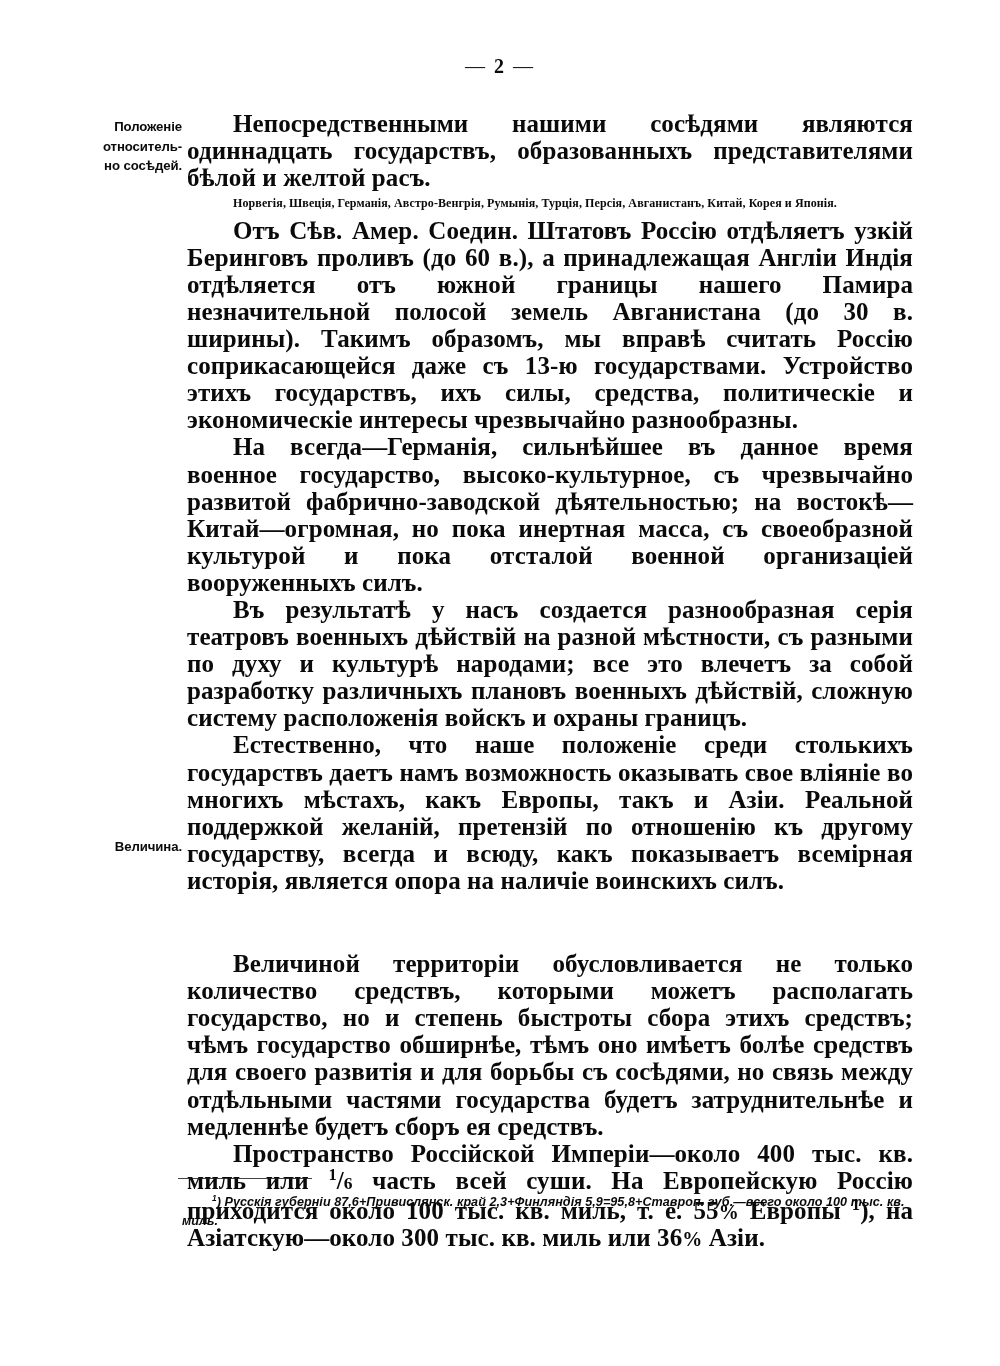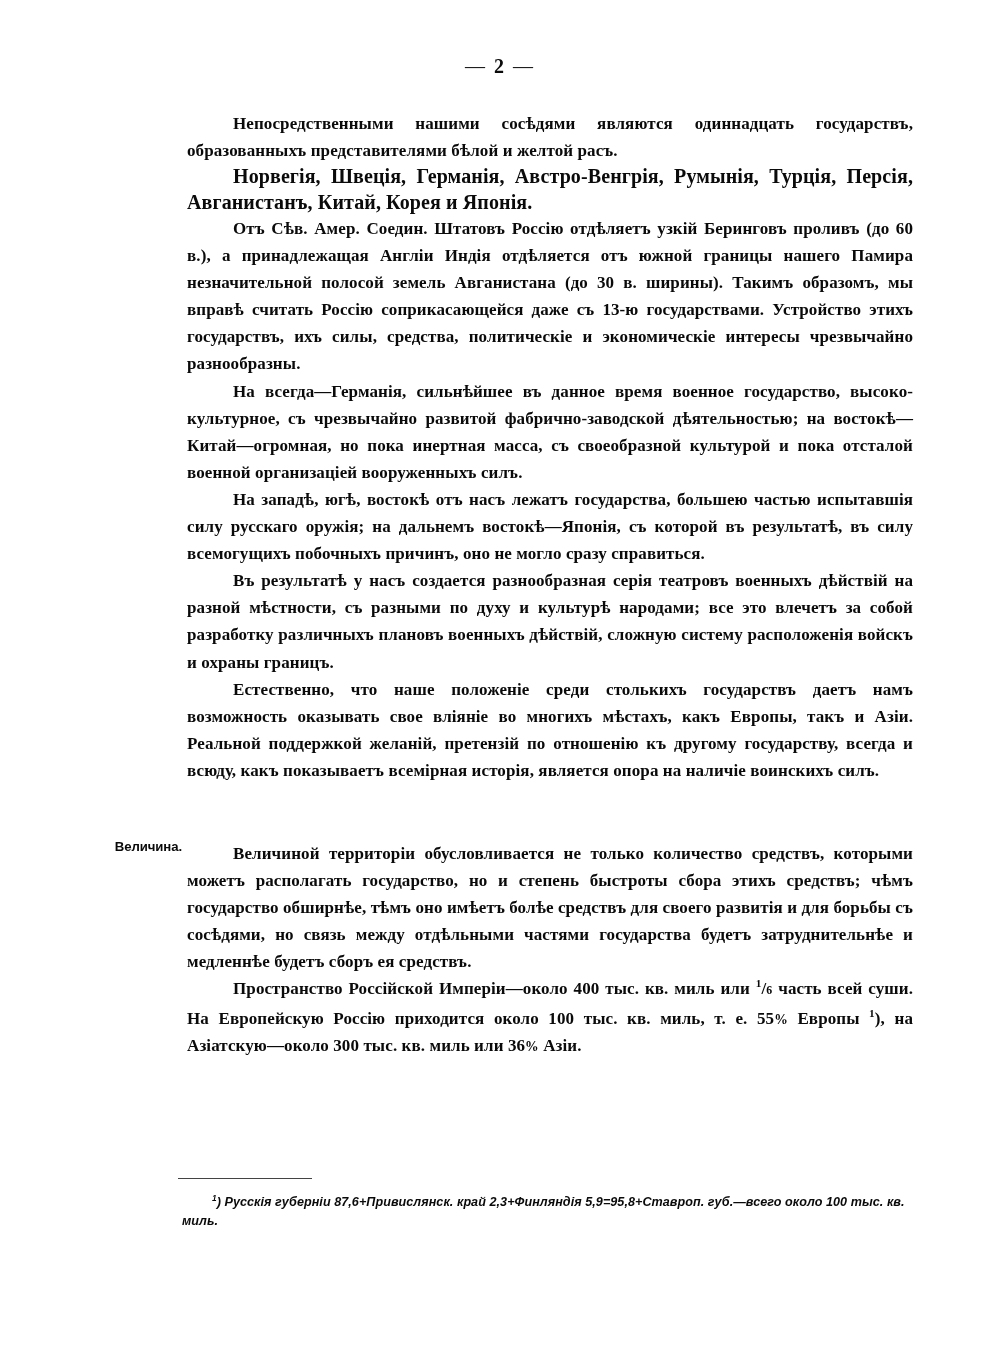--- a/index.html
+++ b/index.html
@@ -42,29 +42,29 @@
     position: absolute;
     left: 187px;
     top: 110px;
     width: 726px;
   }
 
   .para {
     margin: 0;
     text-align: justify;
     text-justify: inter-word;
-    font-size: 17px;
+    font-size: 25px;
     line-height: 27.1px;
     text-indent: 46px;
     font-weight: 600;
     letter-spacing: 0.1px;
     -webkit-font-smoothing: none;
   }
   .para.small {
-    font-size: 20px;
+    font-size: 12px;
     line-height: 25.4px;
   }
   .para:last-child { margin-bottom: 9px; }
 
   
   .para { text-align-last: left; }
 
   .gap-section { height: 56px; }
 
   
@@ -115,35 +115,37 @@
 <body>
 
 <div class="page">
 
   <div class="folio">
     <span class="dash">—</span>
     <span>2</span>
     <span class="dash">—</span>
   </div>
 
+  <div class="sidenote" id="sidenote-neighbours" style="white-space: pre-line;">Положеніе
+относитель-
+но сосѣдей.</div>
 
   <div class="sidenote" id="sidenote-size" style="white-space: pre-line;">Величина.</div>
 
   <div class="textblock">
 
     <p class="para">Непосредственными нашими сосѣдями являются одиннадцать государствъ, образованныхъ представителями бѣлой и желтой расъ.</p>
 
     <p class="para small">Норвегія, Швеція, Германія, Австро-Венгрія, Румынія, Турція, Персія, Авганистанъ, Китай, Корея и Японія.</p>
 
     <p class="para">Отъ Сѣв. Амер. Соедин. Штатовъ Россію отдѣляетъ узкій Беринговъ проливъ (до 60 в.), а принадлежащая Англіи Индія отдѣляется отъ южной границы нашего Памира незначительной полосой земель Авганистана (до 30 в. ширины). Такимъ образомъ, мы вправѣ считать Россію соприкасающейся даже съ 13-ю государствами. Устройство этихъ государствъ, ихъ силы, средства, политическіе и экономическіе интересы чрезвычайно разнообразны.</p>
 
     <p class="para">На всегда—Германія, сильнѣйшее въ данное время военное государство, высоко-культурное, съ чрезвычайно развитой фабрично-заводской дѣятельностью; на востокѣ—Китай—огромная, но пока инертная масса, съ своеобразной культурой и пока отсталой военной организаціей вооруженныхъ силъ.</p>
 
 
-    <p class="para">На западѣ, югѣ, востокѣ отъ насъ лежатъ государства, большею частью испытавшія силу русскаго оружія; на дальнемъ востокѣ—Японія, съ которой въ результатѣ, въ силу всемогущихъ побочныхъ причинъ, оно не могло сразу справиться.</p>
 
     <p class="para">Въ результатѣ у насъ создается разнообразная серія театровъ военныхъ дѣйствій на разной мѣстности, съ разными по духу и культурѣ народами; все это влечетъ за собой разработку различныхъ плановъ военныхъ дѣйствій, сложную систему расположенія войскъ и охраны границъ.</p>
 
     <p class="para">Естественно, что наше положеніе среди столькихъ государствъ даетъ намъ возможность оказывать свое вліяніе во многихъ мѣстахъ, какъ Европы, такъ и Азіи. Реальной поддержкой желаній, претензій по отношенію къ другому государству, всегда и всюду, какъ показываетъ всемірная исторія, является опора на наличіе воинскихъ силъ.</p>
 
     <div class="gap-section"></div>
 
     <p class="para">Величиной территоріи обусловливается не только количество средствъ, которыми можетъ располагать государство, но и степень быстроты сбора этихъ средствъ; чѣмъ государство обширнѣе, тѣмъ оно имѣетъ болѣе средствъ для своего развитія и для борьбы съ сосѣдями, но связь между отдѣльными частями государства будетъ затруднительнѣе и медленнѣе будетъ сборъ ея средствъ.</p>
 
 

